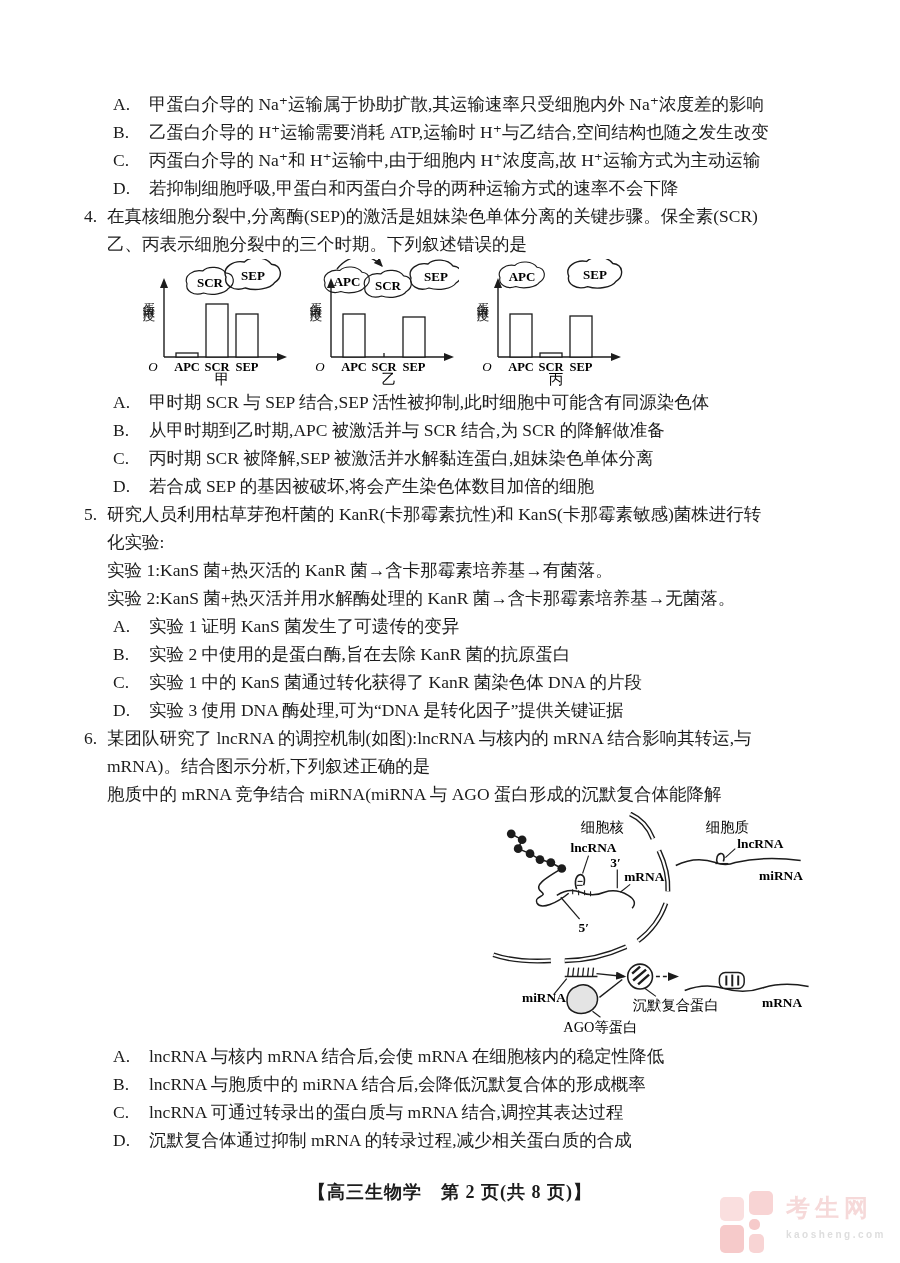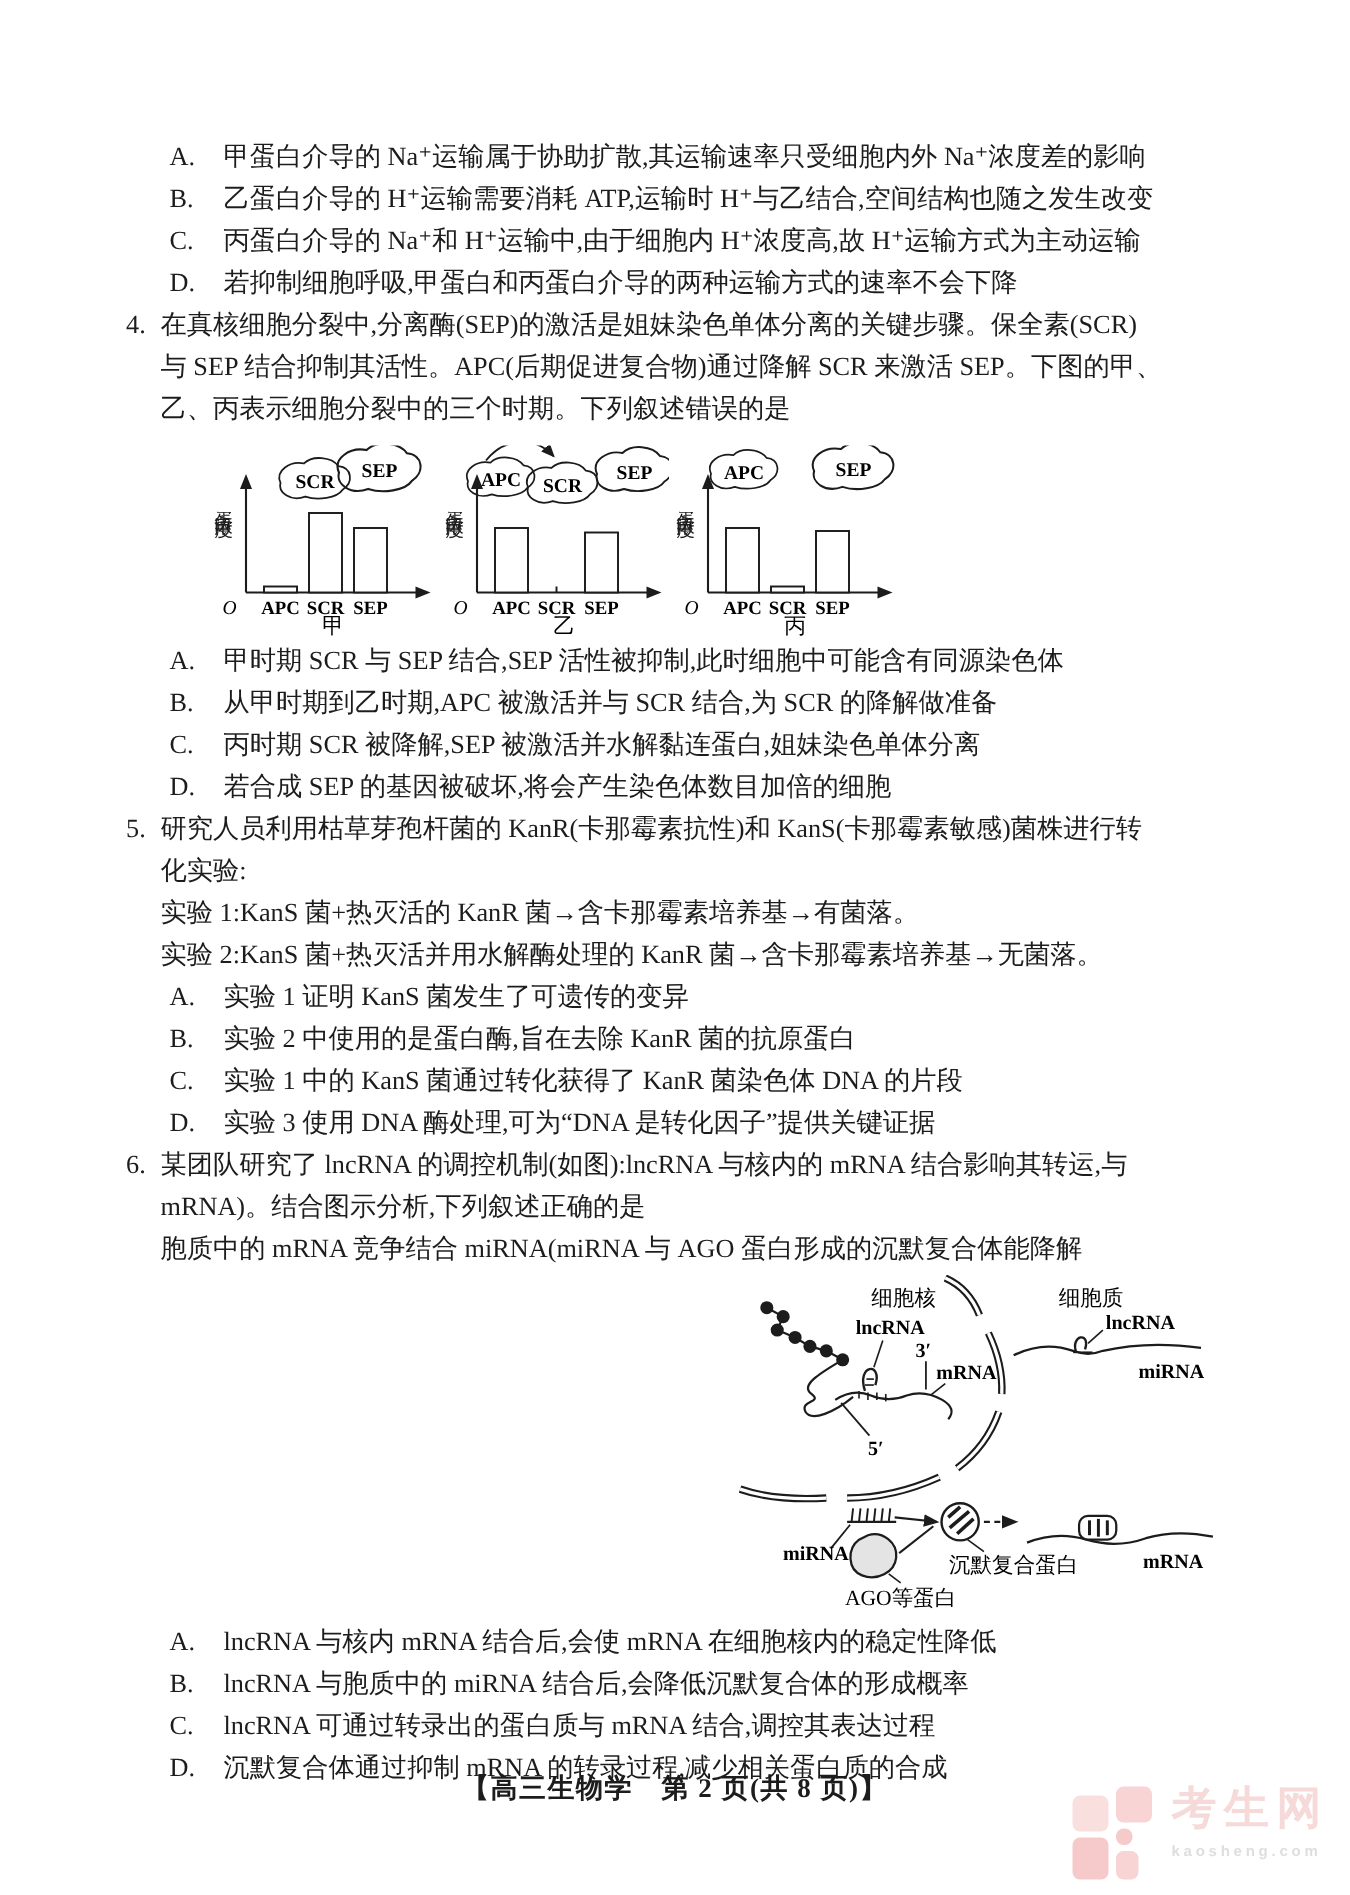--- a/index.html
+++ b/index.html
@@ -13,21 +13,21 @@
   .content { position:absolute; left:84px; top:90px; width:736px; }
   .ln { min-height:28px; line-height:28px; }
   .opt { display:flex; padding-left:29px; }
   .opt .olabel { flex:0 0 36px; }
   .opt .otext { flex:1; }
   .stem-first { display:flex; }
   .stem-first .qnum { flex:0 0 23px; }
   .stem-cont { padding-left:23px; }
 
   
-  .charts { display:flex; gap:2px; margin:11px 0 2px 56px; height:127px; }
+  .charts { display:flex; gap:15px; margin:1px 0 2px 56px; height:127px; }
   .chart { position:relative; width:152px; height:127px; }
   .chart svg { display:block; }
   .chart .ylabel {
     position:absolute; left:3px; top:33px; writing-mode:vertical-rl;
     font-size:12.5px; letter-spacing:2px; line-height:12px;
   }
   .chart text { font-family:"Liberation Serif","DejaVu Serif",serif; }
   .blob-label { font-size:13px; font-weight:bold; text-anchor:middle; }
   .cat-label { font-size:12.5px; font-weight:bold; text-anchor:middle; }
   .origin-label { font-size:13px; font-style:italic; text-anchor:middle; }
@@ -45,22 +45,22 @@
     text-align:center; font-size:18px; font-weight:bold; letter-spacing:1px;
   }
   .watermark {
     position:absolute; right:14px; bottom:10px;
     display:flex; align-items:flex-start; gap:10px;
   }
   .wm-logo { position:relative; width:58px; height:62px; }
   .wm-logo .blk { position:absolute; border-radius:5px; }
   .wm-text { display:flex; flex-direction:column; }
   .wm-brand {
-    font-size:30px; font-weight:bold; letter-spacing:5px; line-height:34px;
-    font-family:Liberation Mono, monospace;
+    font-size:24px; font-weight:bold; letter-spacing:5px; line-height:34px;
+    font-family:Liberation Serif, serif;
   }
   .wm-domain {
     font-size:10px; letter-spacing:2.5px; line-height:20px; font-weight:bold;
     font-family:"Liberation Sans","DejaVu Sans",sans-serif;
   }
 </style>
 </head>
 <body>
 
 <div class="page">
@@ -83,21 +83,20 @@
         <span class="olabel">D.</span>
         <span class="otext">若抑制细胞呼吸,甲蛋白和丙蛋白介导的两种运输方式的速率不会下降</span>
       </div>
     </div>
 
     <div>
       <div class="ln stem-first">
         <span class="qnum">4.</span>
         <span>在真核细胞分裂中,分离酶(SEP)的激活是姐妹染色单体分离的关键步骤。保全素(SCR)</span>
       </div>
-      <div class="ln stem-cont">与 SEP 结合抑制其活性。APC(后期促进复合物)通过降解 SCR 来激活 SEP。下图的甲、</div>
       <div class="ln stem-cont">乙、丙表示细胞分裂中的三个时期。下列叙述错误的是</div>
 
       <div class="charts">
 
         <div class="chart">
           <span class="ylabel">蛋白浓度</span>
           <svg width="152" height="127" viewBox="0 0 152 127">
             <g fill="none" stroke="#1c1c1c" stroke-width="1.3">
               <g transform="translate(70,23) scale(0.92)">
                 <path d="M-25,2 C-29,-7 -18,-14 -8,-12 C-2,-18 12,-17 17,-10 C27,-9 28,2 20,7 C16,13 2,15 -7,12 C-18,16 -27,9 -25,2 Z"></path>

